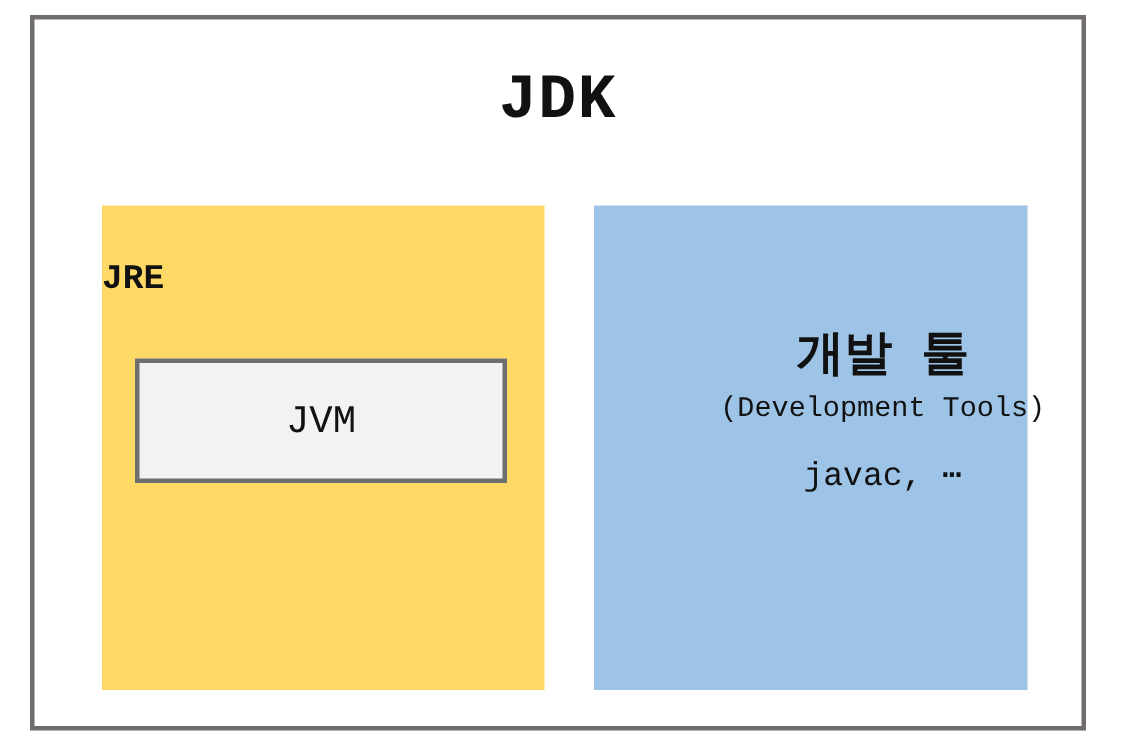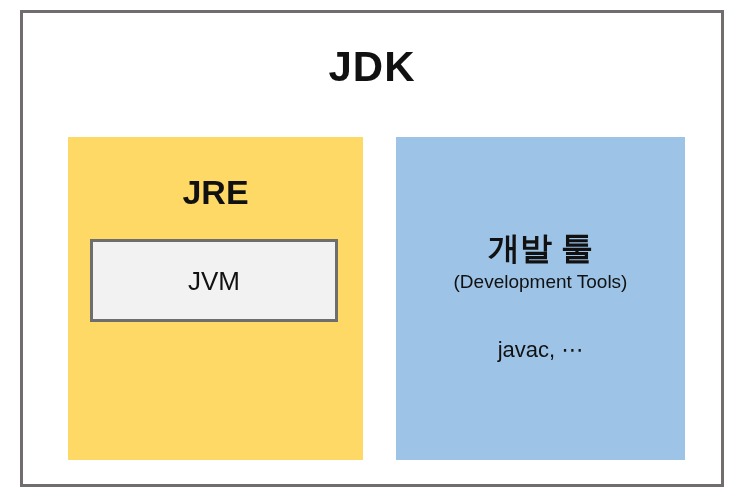--- a/index.html
+++ b/index.html
@@ -11,20 +11,21 @@
     font-family: "Liberation Sans", "DejaVu Sans", sans-serif;
     color: var(--text, #111111);
     -webkit-font-smoothing: antialiased;
   }
   .canvas {
     position: relative;
     width: 732px;
     height: 503px;
     background: var(--background, #FFFFFF);
     overflow: hidden;
+    font-family: Liberation Mono, monospace;
   }
   .frame {
     position: absolute;
     left: 20px;
     top: 10px;
     width: 704px;
     height: 477px;
     border: 3px solid var(--frame_border, #716D6D);
     background: var(--background, #FFFFFF);
     box-sizing: border-box;
@@ -47,22 +48,21 @@
     width: 295px;
     height: 323px;
     background: var(--jre_fill, #FFD966);
     box-sizing: border-box;
   }
   .jre-label {
     position: absolute;
     left: 0;
     top: 38px;
     width: 100%;
-    text-align: center;
-    font-size: 34px;
+    font-size: 23px;
     font-weight: bold;
     line-height: 1;
   }
   .component-box {
     position: absolute;
     left: 22px;
     width: 248px;
     background: var(--component_fill, #F2F2F2);
     border: 3px solid var(--component_border, #6E6E6E);
     box-sizing: border-box;
@@ -83,35 +83,36 @@
     top: 124px;
     width: 289px;
     height: 323px;
     background: var(--devtools_fill, #9DC3E6);
     box-sizing: border-box;
     text-align: center;
   }
   .devtools-text {
     position: absolute;
     left: 0;
-    top: 92px;
+    top: 82px;
     width: 100%;
+    padding-left: 48px;
   }
   .devtools-title-ko {
     font-size: 32px;
     font-weight: bold;
     line-height: 38px;
   }
   .devtools-title-en {
     font-size: 19px;
     font-weight: normal;
     line-height: 30px;
   }
   .devtools-examples {
-    margin-top: 38px;
+    margin-top: 16px;
     font-size: 22px;
     font-weight: normal;
     line-height: 29px;
   }
 </style>
 </head>
 <body>
 
 <div class="canvas">
   <div class="frame">

